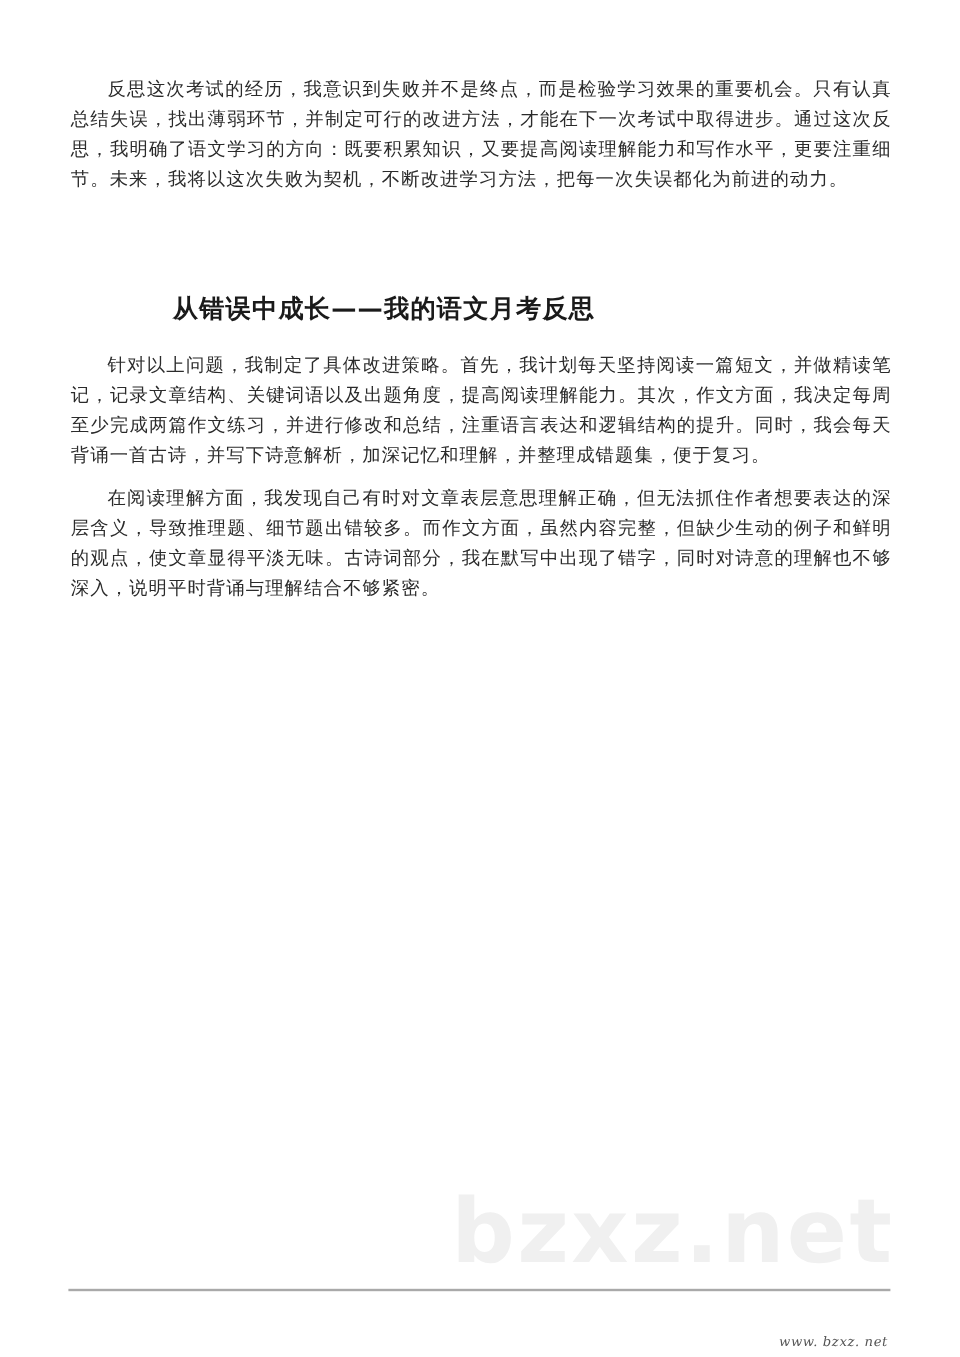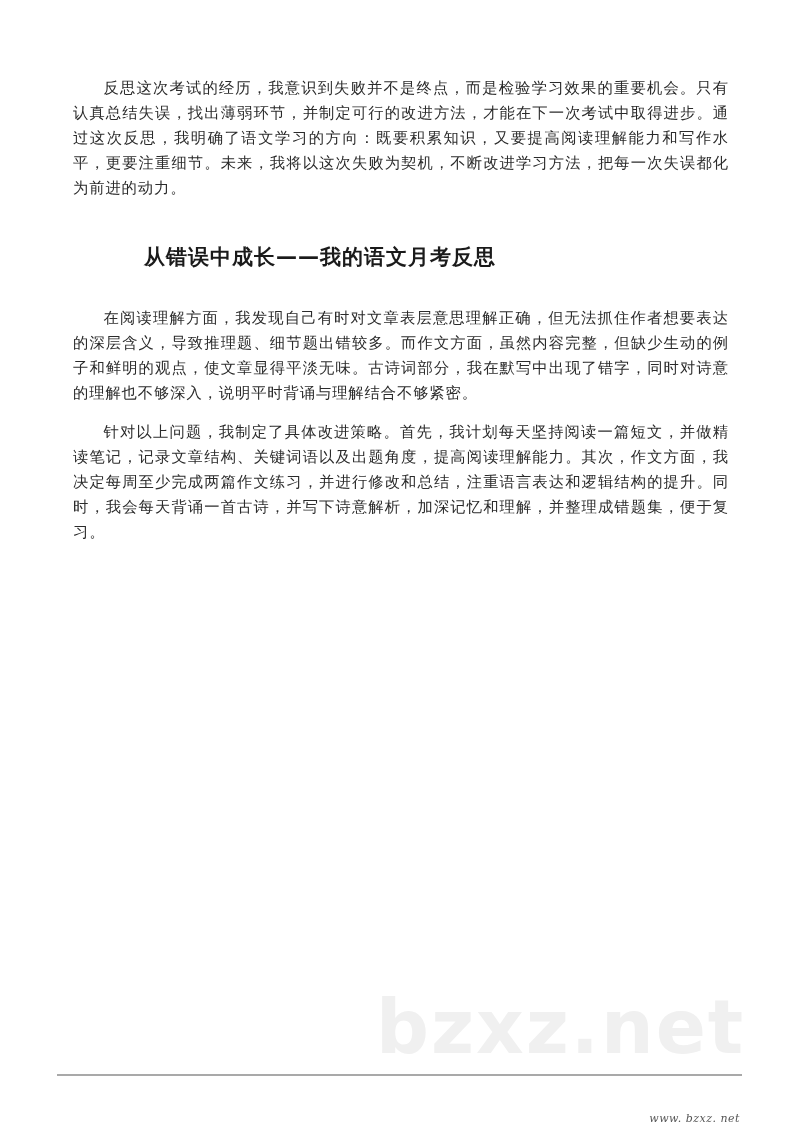--- a/index.html
+++ b/index.html
@@ -15,21 +15,21 @@
       font-family: "DejaVu Serif", "Liberation Serif", serif;
       color: #2a2a2a;
     }
     .page {
       position: absolute;
       left: 59px;
       top: 62px;
       width: 684px;
     }
     .para {
-      margin: 14px;
+      margin: 0;
       font-size: 15.3px;
       line-height: 25px;
       text-indent: 2em;
       text-align: justify;
       letter-spacing: 0.9px;
       color: #2b2b2b;
     }
     .para + .para {
       margin-top: 11px;
     }
@@ -86,20 +86,20 @@
 </head>
 <body>
 
 <div class="page">
   <p class="para">反思这次考试的经历，我意识到失败并不是终点，而是检验学习效果的重要机会。只有认真总结失误，找出薄弱环节，并制定可行的改进方法，才能在下一次考试中取得进步。通过这次反思，我明确了语文学习的方向：既要积累知识，又要提高阅读理解能力和写作水平，更要注重细节。未来，我将以这次失败为契机，不断改进学习方法，把每一次失误都化为前进的动力。</p>
 </div>
 
 <h1 class="title">从错误中成长——我的语文月考反思</h1>
 
 <div class="section2">
+  <p class="para">针对以上问题，我制定了具体改进策略。首先，我计划每天坚持阅读一篇短文，并做精读笔记，记录文章结构、关键词语以及出题角度，提高阅读理解能力。其次，作文方面，我决定每周至少完成两篇作文练习，并进行修改和总结，注重语言表达和逻辑结构的提升。同时，我会每天背诵一首古诗，并写下诗意解析，加深记忆和理解，并整理成错题集，便于复习。</p>
   <p class="para">在阅读理解方面，我发现自己有时对文章表层意思理解正确，但无法抓住作者想要表达的深层含义，导致推理题、细节题出错较多。而作文方面，虽然内容完整，但缺少生动的例子和鲜明的观点，使文章显得平淡无味。古诗词部分，我在默写中出现了错字，同时对诗意的理解也不够深入，说明平时背诵与理解结合不够紧密。</p>
-  <p class="para">针对以上问题，我制定了具体改进策略。首先，我计划每天坚持阅读一篇短文，并做精读笔记，记录文章结构、关键词语以及出题角度，提高阅读理解能力。其次，作文方面，我决定每周至少完成两篇作文练习，并进行修改和总结，注重语言表达和逻辑结构的提升。同时，我会每天背诵一首古诗，并写下诗意解析，加深记忆和理解，并整理成错题集，便于复习。</p>
 </div>
 
 <div class="watermark">bzxz.net</div>
 
 <div class="footer-rule"></div>
 <div class="footer-url">www. bzxz. net</div>
 
 </body></html>

